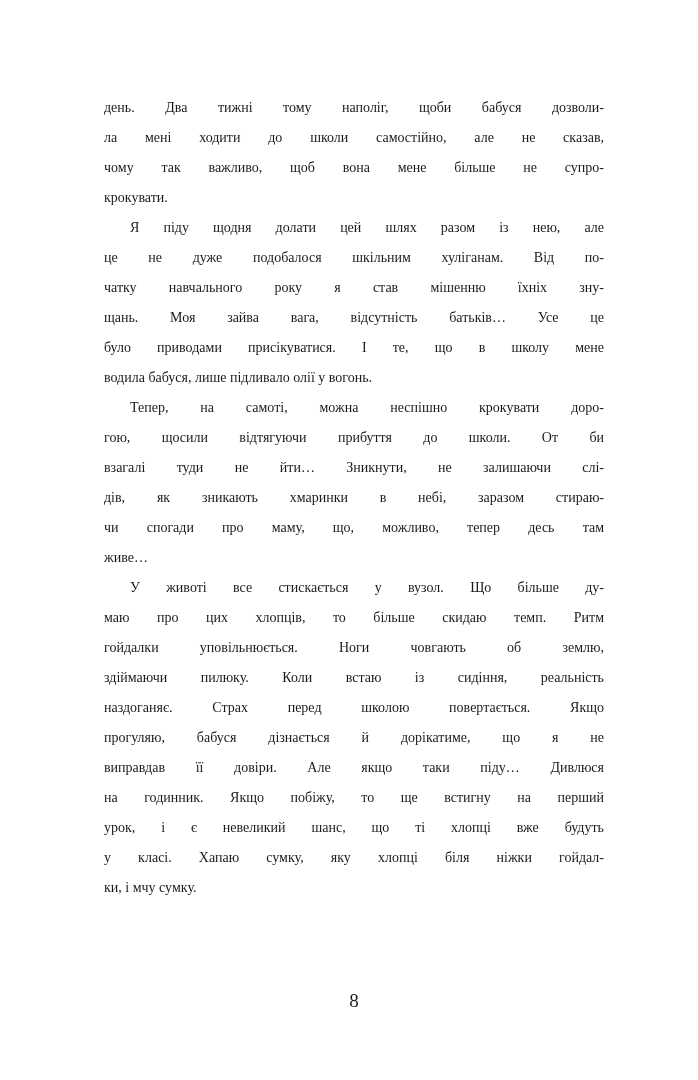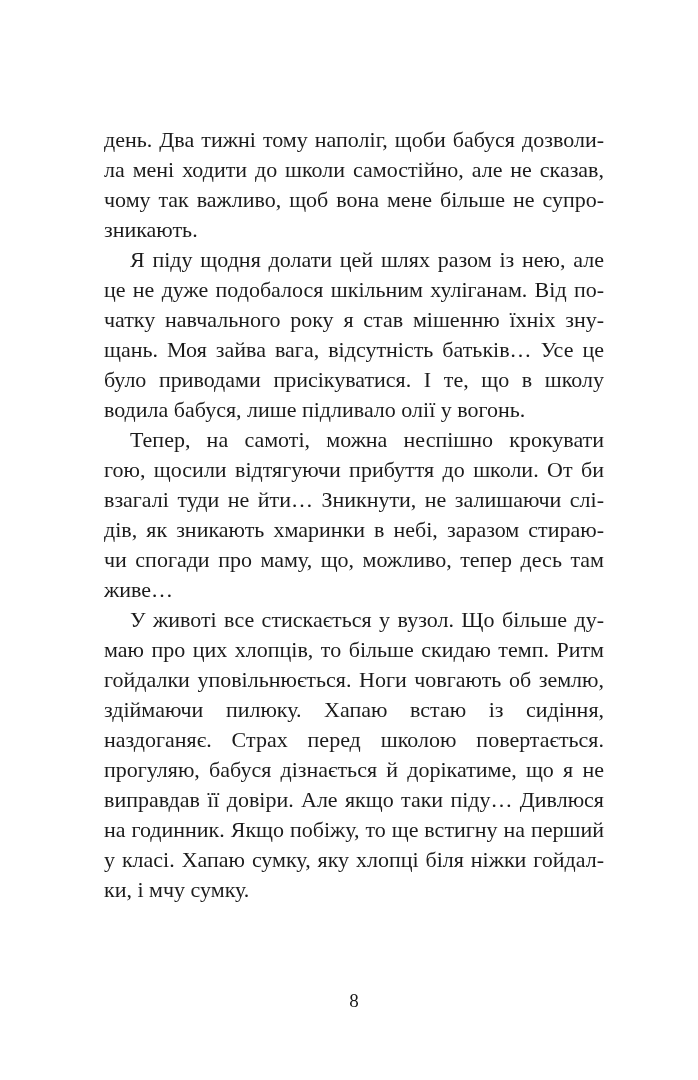--- a/index.html
+++ b/index.html
@@ -14,23 +14,22 @@
     background: #ffffff;
     font-family: "Liberation Serif", "DejaVu Serif", serif;
     color: #1b1b1b;
     overflow: hidden;
   }
   .page-text {
     position: absolute;
     left: 104px;
     top: 93px;
     width: 500px;
-    font-size: 22px;
+    font-size: 14px;
     line-height: 30px;
-    margin-top: 32px;
   }
   .paragraph {
     margin: 0;
     padding: 0;
   }
   .text-line {
     height: 30px;
     text-align: justify;
     text-align-last: justify;
     text-justify: inter-word;
@@ -55,21 +54,21 @@
 </style>
 </head>
 <body>
 
 <div class="page">
   <div class="page-text">
       <div class="paragraph">
         <div class="text-line">день. Два тижні тому наполіг, щоби бабуся дозволи-</div>
         <div class="text-line">ла мені ходити до школи самостійно, але не сказав,</div>
         <div class="text-line">чому так важливо, щоб вона мене більше не супро-</div>
-        <div class="text-line last-line">зникають.</div>
+        <div class="text-line last-line">крокувати.</div>
       </div>
       <div class="paragraph">
         <div class="text-line first-indent">Я піду щодня долати цей шлях разом із нею, але</div>
         <div class="text-line">це не дуже подобалося шкільним хуліганам. Від по-</div>
         <div class="text-line">чатку навчального року я став мішенню їхніх зну-</div>
         <div class="text-line">щань. Моя зайва вага, відсутність батьків… Усе це</div>
         <div class="text-line">було приводами присікуватися. І те, що в школу мене</div>
         <div class="text-line last-line">водила бабуся, лише підливало олії у вогонь.</div>
       </div>
       <div class="paragraph">
@@ -77,23 +76,24 @@
         <div class="text-line">гою, щосили відтягуючи прибуття до школи. От би</div>
         <div class="text-line">взагалі туди не йти… Зникнути, не залишаючи слі-</div>
         <div class="text-line">дів, як зникають хмаринки в небі, заразом стираю-</div>
         <div class="text-line">чи спогади про маму, що, можливо, тепер десь там</div>
         <div class="text-line last-line">живе…</div>
       </div>
       <div class="paragraph">
         <div class="text-line first-indent">У животі все стискається у вузол. Що більше ду-</div>
         <div class="text-line">маю про цих хлопців, то більше скидаю темп. Ритм</div>
         <div class="text-line">гойдалки уповільнюється. Ноги човгають об землю,</div>
-        <div class="text-line">здіймаючи пилюку. Хапаю встаю із сидіння, реальність</div>
+        <div class="text-line">здіймаючи пилюку. Коли встаю із сидіння, реальність</div>
         <div class="text-line">наздоганяє. Страх перед школою повертається. Якщо</div>
         <div class="text-line">прогуляю, бабуся дізнається й дорікатиме, що я не</div>
         <div class="text-line">виправдав її довіри. Але якщо таки піду… Дивлюся</div>
         <div class="text-line">на годинник. Якщо побіжу, то ще встигну на перший</div>
+        <div class="text-line">урок, і є невеликий шанс, що ті хлопці вже будуть</div>
         <div class="text-line">у класі. Хапаю сумку, яку хлопці біля ніжки гойдал-</div>
         <div class="text-line last-line">ки, і мчу сумку.</div>
       </div>
     </div>
   <div class="page-number">8</div>
 </div>
 
 </body></html>

